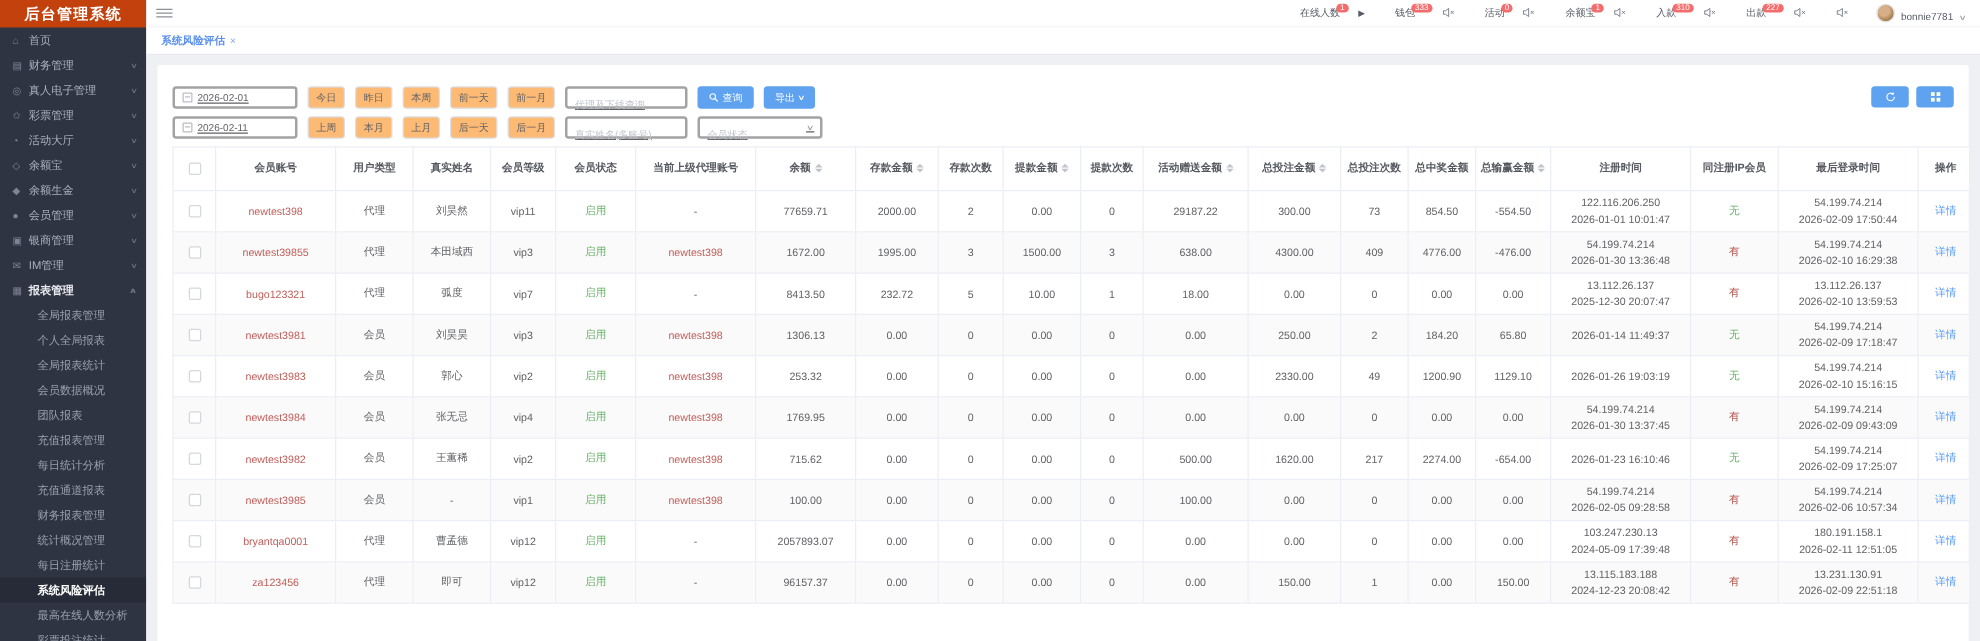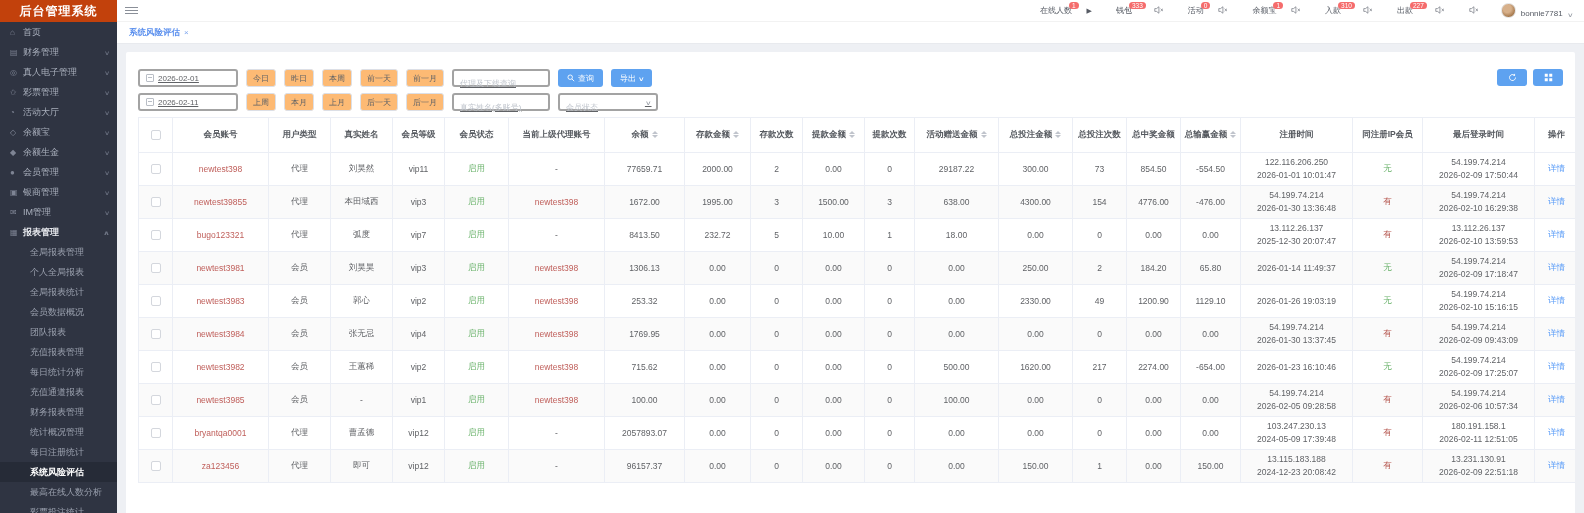--- a/index.html
+++ b/index.html
@@ -417,21 +417,21 @@
                   <td>vip3</td>
                   <td><span class="txt-green">启用</span></td>
                   <td><span class="lnk-red">newtest398</span></td>
                   <td>1672.00</td>
                   <td>1995.00</td>
                   <td>3</td>
                   <td>1500.00</td>
                   <td>3</td>
                   <td>638.00</td>
                   <td>4300.00</td>
-                  <td>154</td>
+                  <td>409</td>
                   <td>4776.00</td>
                   <td>-476.00</td>
                   <td>
                     <div class="ipline">54.199.74.214</div>
                     <div class="ipline">2026-01-30 13:36:48</div>
                   </td>
                   <td><span class="txt-red">有</span></td>
                   <td>
                     <div class="ipline">54.199.74.214</div>
                     <div class="ipline">2026-02-10 16:29:38</div>

